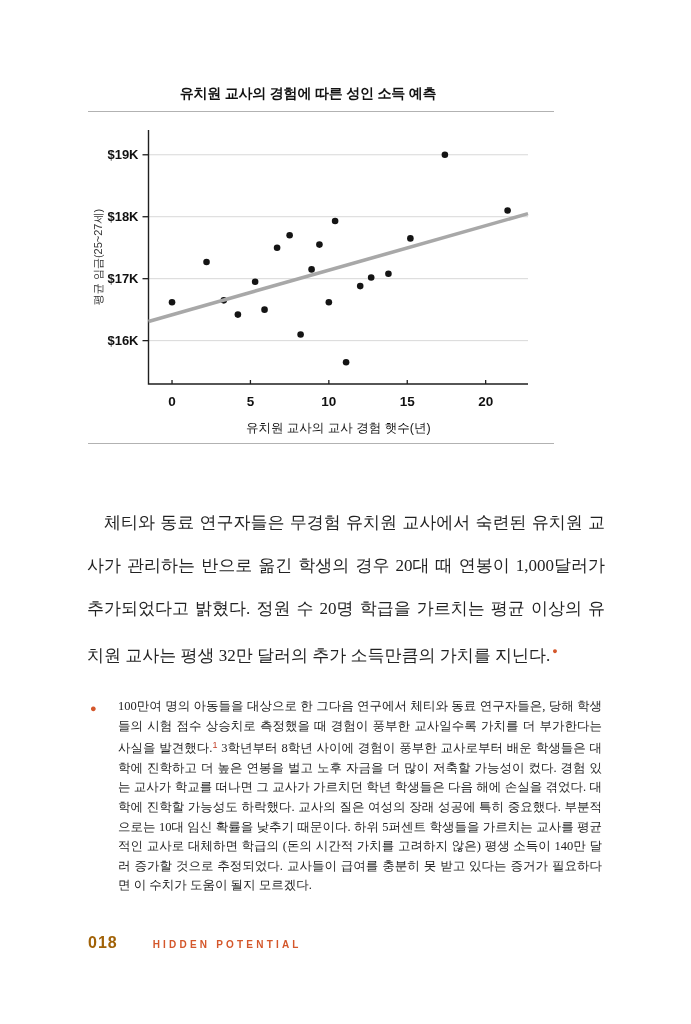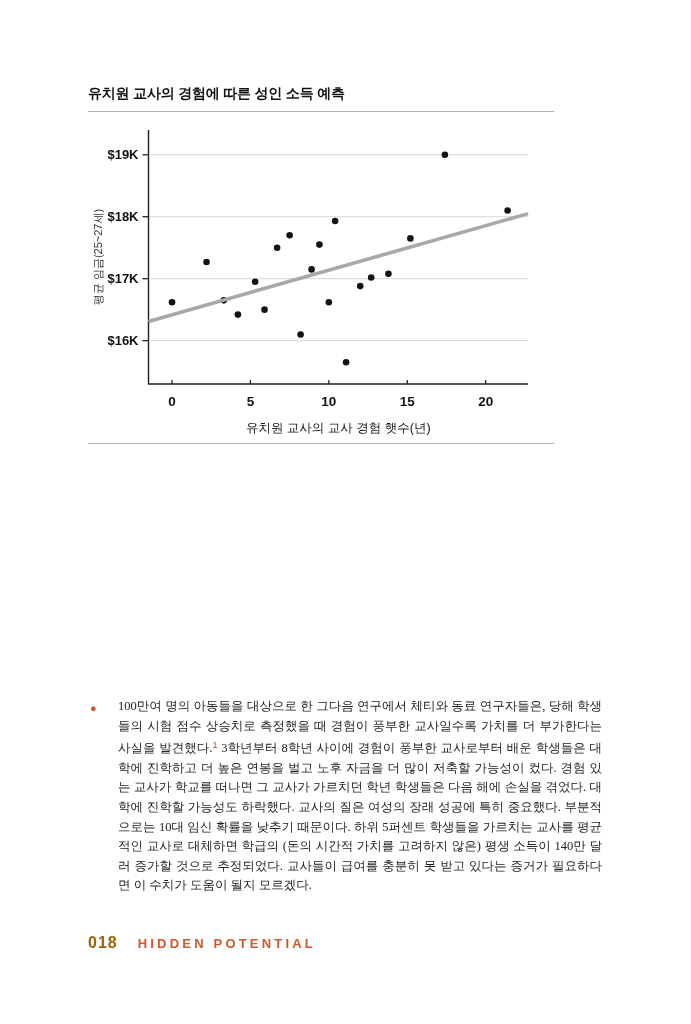--- a/index.html
+++ b/index.html
@@ -1,21 +1,21 @@
 <!DOCTYPE html>
 <html><head>
 <meta charset="utf-8">
 <style>
   html,body{margin:0;padding:0;background:#ffffff;}
   .page{
     position:relative;width:691px;height:1024px;background:#ffffff;
     font-family:"Liberation Serif",serif;color:#1c1c1c;overflow:hidden;
   }
   .figure-title{
-    position:absolute;left:88px;top:85px;width:440px;text-align:left;
+    position:absolute;left:88px;top:85px;width:440px;text-align:center;
     font-family:"Liberation Sans",sans-serif;font-weight:700;font-size:14px;
     color:#111;letter-spacing:-0.2px;
   }
   .rule{position:absolute;left:88px;width:466px;height:1px;background:#b2b2b2;}
   .rule-top{top:111px;}
   .rule-bottom{top:443px;}
   .chart{position:absolute;left:88px;top:112px;}
   .chart text{font-family:"Liberation Sans",sans-serif;}
   .body-paragraph{
     position:absolute;left:87px;top:484px;width:518px;
@@ -38,21 +38,21 @@
   .footnote-sup{
     color:#c2412a;font-size:9px;vertical-align:4px;
     font-family:"Liberation Sans",sans-serif;
   }
   .footer{
     position:absolute;left:88px;top:934px;display:flex;align-items:baseline;
     font-family:"Liberation Sans",sans-serif;
   }
   .page-number{font-weight:800;font-size:16px;color:#a16207;letter-spacing:1px;}
   .book-title{
-    margin-left:20px;color:#d4572b;font-weight:700;font-size:13px;
+    margin-left:35px;color:#d4572b;font-weight:700;font-size:10px;
     letter-spacing:3.2px;
   }
 </style>
 </head>
 <body>
 
 <div class="page">
 
   <div class="figure-title">유치원 교사의 경험에 따른 성인 소득 예측</div>
 
@@ -102,20 +102,21 @@
       <circle cx="322.3863636363636" cy="126.41463414634154" r="3.3" fill="#141414"></circle>
       <circle cx="356.8863636363636" cy="42.780487804877964" r="3.3" fill="#141414"></circle>
       <circle cx="419.6136363636363" cy="98.53658536585354" r="3.3" fill="#141414"></circle>
       <line x1="60.5" y1="209.42926829268302" x2="440" y2="101.63414634146332" stroke="#a8a8a8" stroke-width="3.6"></line>
       <text x="14" y="145" transform="rotate(-90 14 145)" text-anchor="middle" font-size="11" fill="#333">평균 임금(25~27세)</text>
       <text x="250.25" y="320" text-anchor="middle" font-size="12.5" fill="#111">유치원 교사의 교사 경험 햇수(년)</text>
     </svg>
 
   <div class="rule rule-bottom"></div>
 
+  <p class="body-paragraph"><span>체티와 동료 연구자들은 무경험 유치원 교사에서 숙련된 유치원 교사가 관리하는 반으로 옮긴 학생의 경우 20대 때 연봉이 1,000달러가 추가되었다고 밝혔다. 정원 수 20명 학급을 가르치는 평균 이상의 유치원 교사는 평생 32만 달러의 추가 소득만큼의 가치를 지닌다.</span><span class="end-dot">●</span></p>
 
   <div class="footnote">
     <span class="footnote-bullet">●</span><span>100만여 명의 아동들을 대상으로 한 그다음 연구에서 체티와 동료 연구자들은, 당해 학생들의 시험 점수 상승치로 측정했을 때 경험이 풍부한 교사일수록 가치를 더 부가한다는 사실을 발견했다.</span><span class="footnote-sup">1</span><span> 3학년부터 8학년 사이에 경험이 풍부한 교사로부터 배운 학생들은 대학에 진학하고 더 높은 연봉을 벌고 노후 자금을 더 많이 저축할 가능성이 컸다. 경험 있는 교사가 학교를 떠나면 그 교사가 가르치던 학년 학생들은 다음 해에 손실을 겪었다. 대학에 진학할 가능성도 하락했다. 교사의 질은 여성의 장래 성공에 특히 중요했다. 부분적으로는 10대 임신 확률을 낮추기 때문이다. 하위 5퍼센트 학생들을 가르치는 교사를 평균적인 교사로 대체하면 학급의 (돈의 시간적 가치를 고려하지 않은) 평생 소득이 140만 달러 증가할 것으로 추정되었다. 교사들이 급여를 충분히 못 받고 있다는 증거가 필요하다면 이 수치가 도움이 될지 모르겠다.</span>
   </div>
 
   <div class="footer">
     <span class="page-number">018</span>
     <span class="book-title">HIDDEN POTENTIAL</span>
   </div>
 

